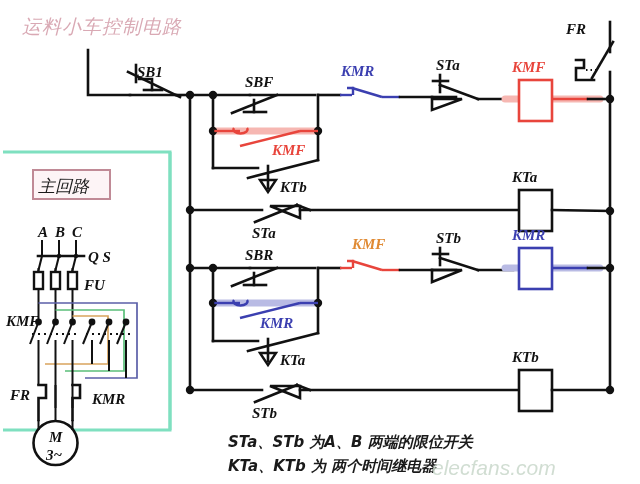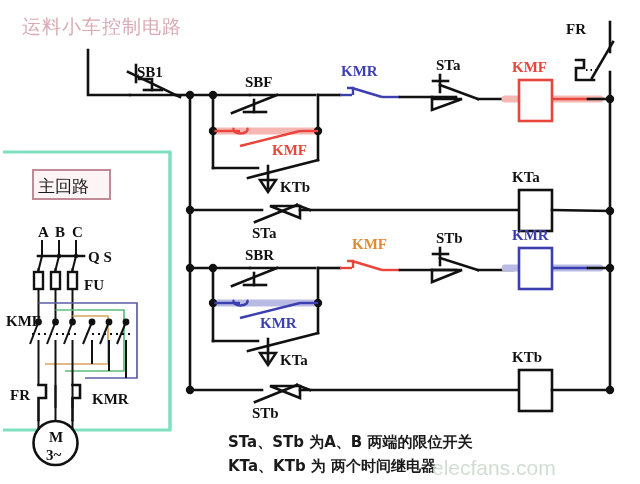--- a/index.html
+++ b/index.html
@@ -8,21 +8,21 @@
   }
   body {
     width: 640px; height: 484px;
     font-family: "Liberation Serif", "DejaVu Serif", serif;
     overflow: hidden;
     position: relative;
   }
   #canvas {
     position: absolute;
     left: 0; top: 0;
-    width: 640px; height: 484px;
+    width: 640px; height: 484px; font-style: italic;
   }
   svg { display: block; }
   .lbl {
     font-family: "Liberation Serif", "DejaVu Serif", serif;
     font-weight: bold;
     font-size: 15px;
     fill: #111111;
   }
   .lbl-red { fill: #e8453c; }
   .lbl-blue { fill: #3b3fb0; }

